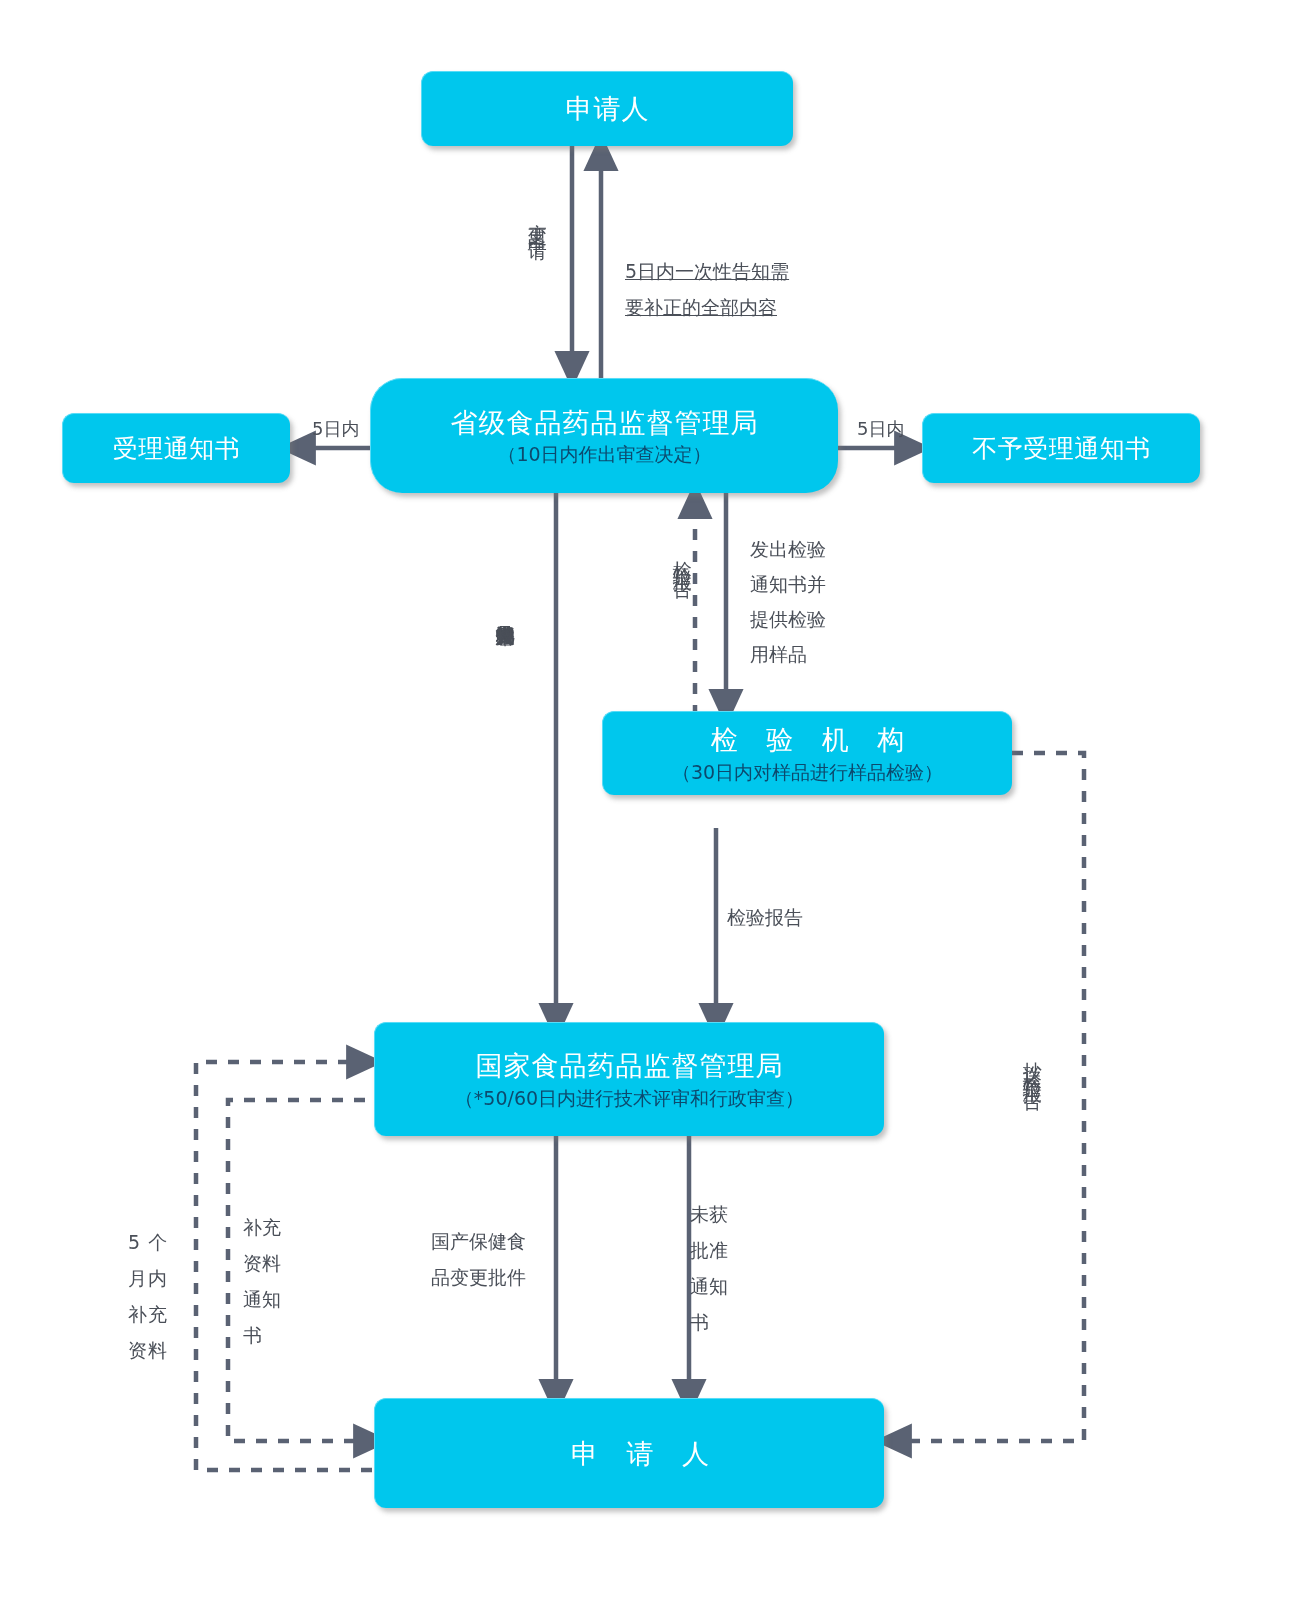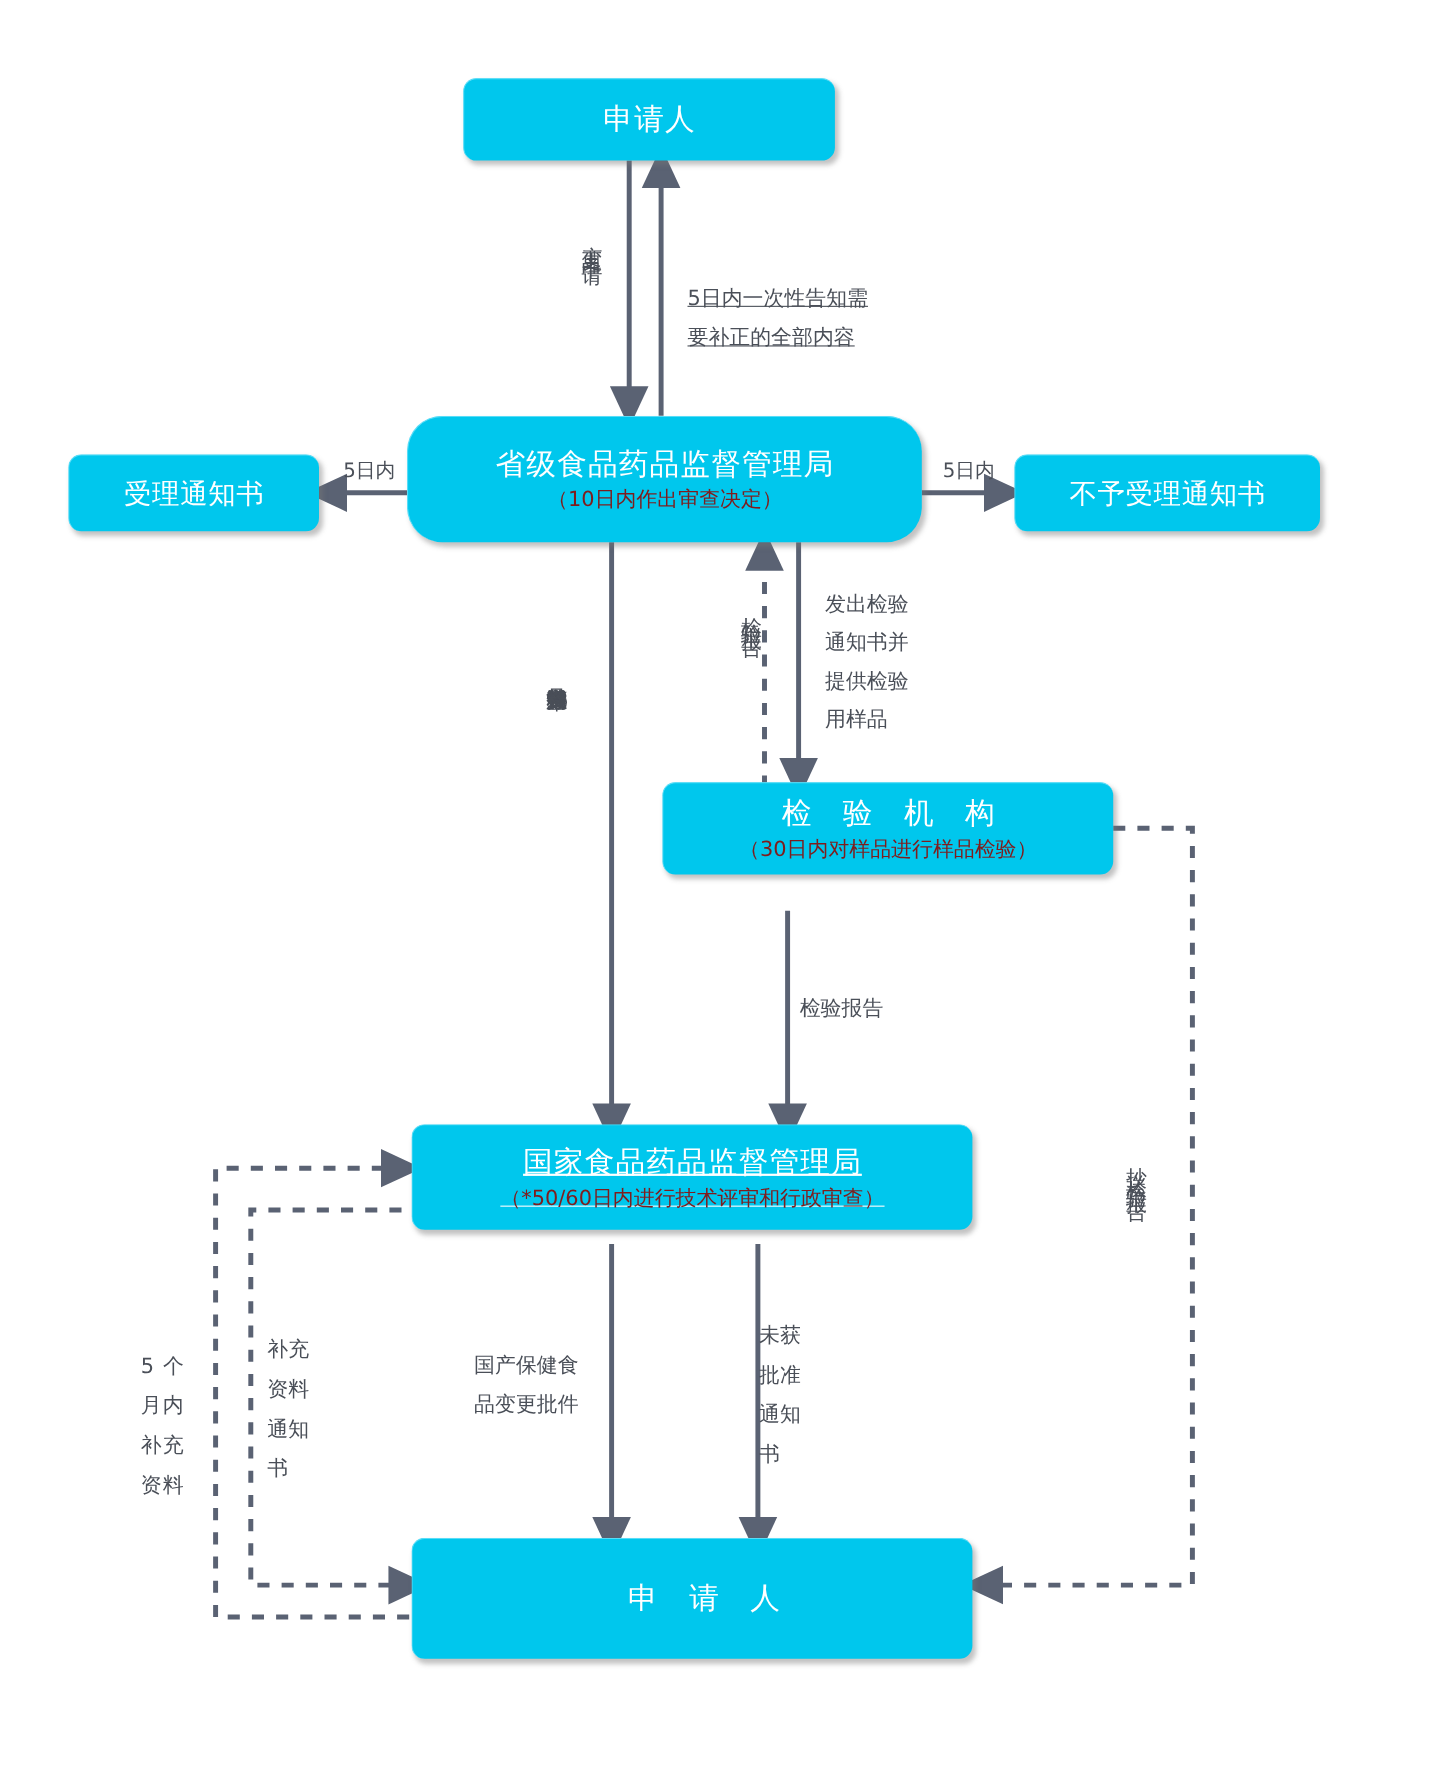--- a/index.html
+++ b/index.html
@@ -26,21 +26,21 @@
     line-height:1.25;
     letter-spacing:1px;
     white-space:pre;
     color:#ffffff;
   }
   .node .title.wide{letter-spacing:10px;text-indent:10px;}
   .node .sub{
     font-size:19px;
     margin-top:4px;
     line-height:1.2;
-    color:#7f1d1d;
+    color:#0c4a6e;
     white-space:pre;
   }
   .node.small .title{font-size:25px;letter-spacing:0.5px;}
 
   .lbl{
     position:absolute;
     color:#4a4f58;
     font-size:19px;
     line-height:1.55;
     white-space:pre;
@@ -96,21 +96,21 @@
       <line x1="689" y1="1131" x2="689" y2="1398" marker-end="url(#arrow)"></line>
 
       <path d="M1012,753 L1084,753 L1084,1441 L893,1441" stroke-dasharray="11 11" marker-end="url(#arrow)"></path>
 
       <path d="M372,1470 L196,1470 L196,1062 L365,1062" stroke-dasharray="11 11" marker-end="url(#arrow)"></path>
 
       <path d="M365,1100 L228,1100 L228,1441 L372,1441" stroke-dasharray="11 11" marker-end="url(#arrow)"></path>
     </g>
   </svg>
 
-  <div class="node" style="left:421px;top:71px;width:338px;height:75px;">
+  <div class="node" style="left:421px;top:71px;width:372px;height:75px;">
     <div class="title">申请人</div>
   </div>
 
   <div class="node" style="left:370px;top:378px;width:468px;height:115px;border-radius:32px;">
     <div class="title">省级食品药品监督管理局</div>
     <div class="sub">（10日内作出审查决定）</div>
   </div>
 
   <div class="node small" style="left:62px;top:413px;width:228px;height:70px;">
     <div class="title">受理通知书</div>
@@ -118,21 +118,21 @@
 
   <div class="node small" style="left:922px;top:413px;width:278px;height:70px;">
     <div class="title">不予受理通知书</div>
   </div>
 
   <div class="node" style="left:602px;top:711px;width:410px;height:84px;">
     <div class="title wide">检 验 机 构</div>
     <div class="sub">（30日内对样品进行样品检验）</div>
   </div>
 
-  <div class="node" style="left:374px;top:1022px;width:510px;height:96px;text-decoration:underline;">
+  <div class="node" style="left:374px;top:1022px;width:510px;height:114px;">
     <div class="title">国家食品药品监督管理局</div>
     <div class="sub">（*50/60日内进行技术评审和行政审查）</div>
   </div>
 
   <div class="node" style="left:374px;top:1398px;width:510px;height:110px;padding-left:21px;">
     <div class="title wide">申 请 人</div>
   </div>
 
   <div class="lbl vert" style="left:521px;top:208px;">变更申请</div>
 

